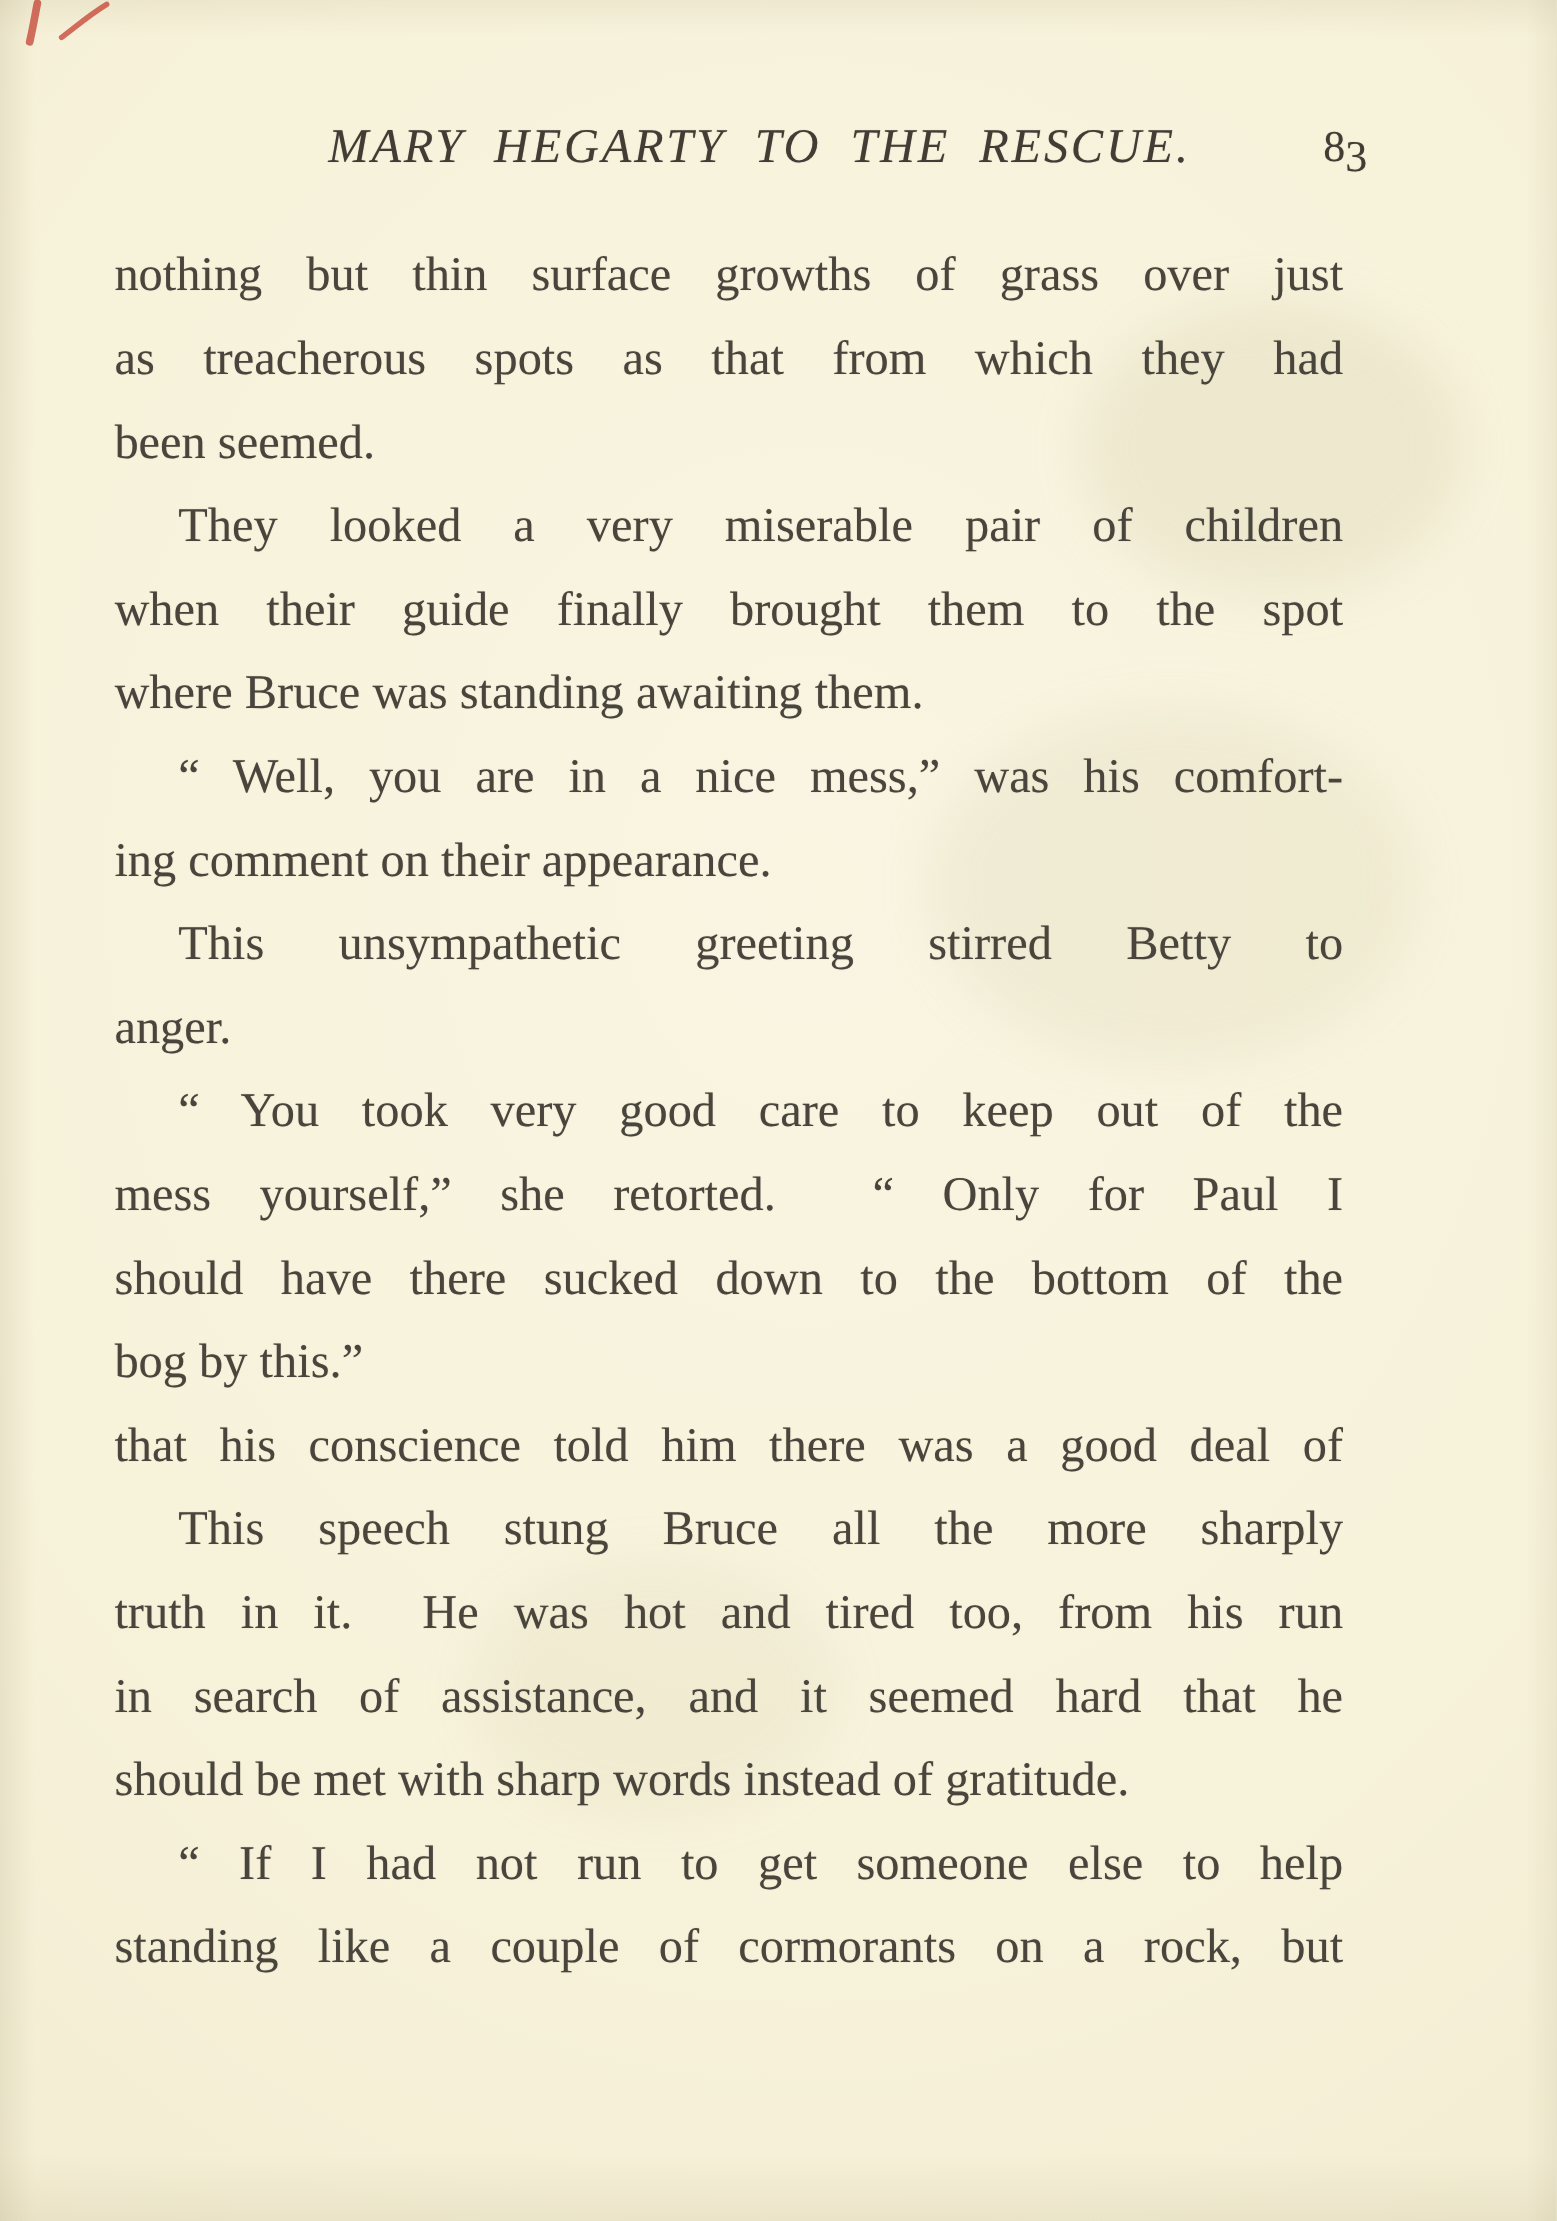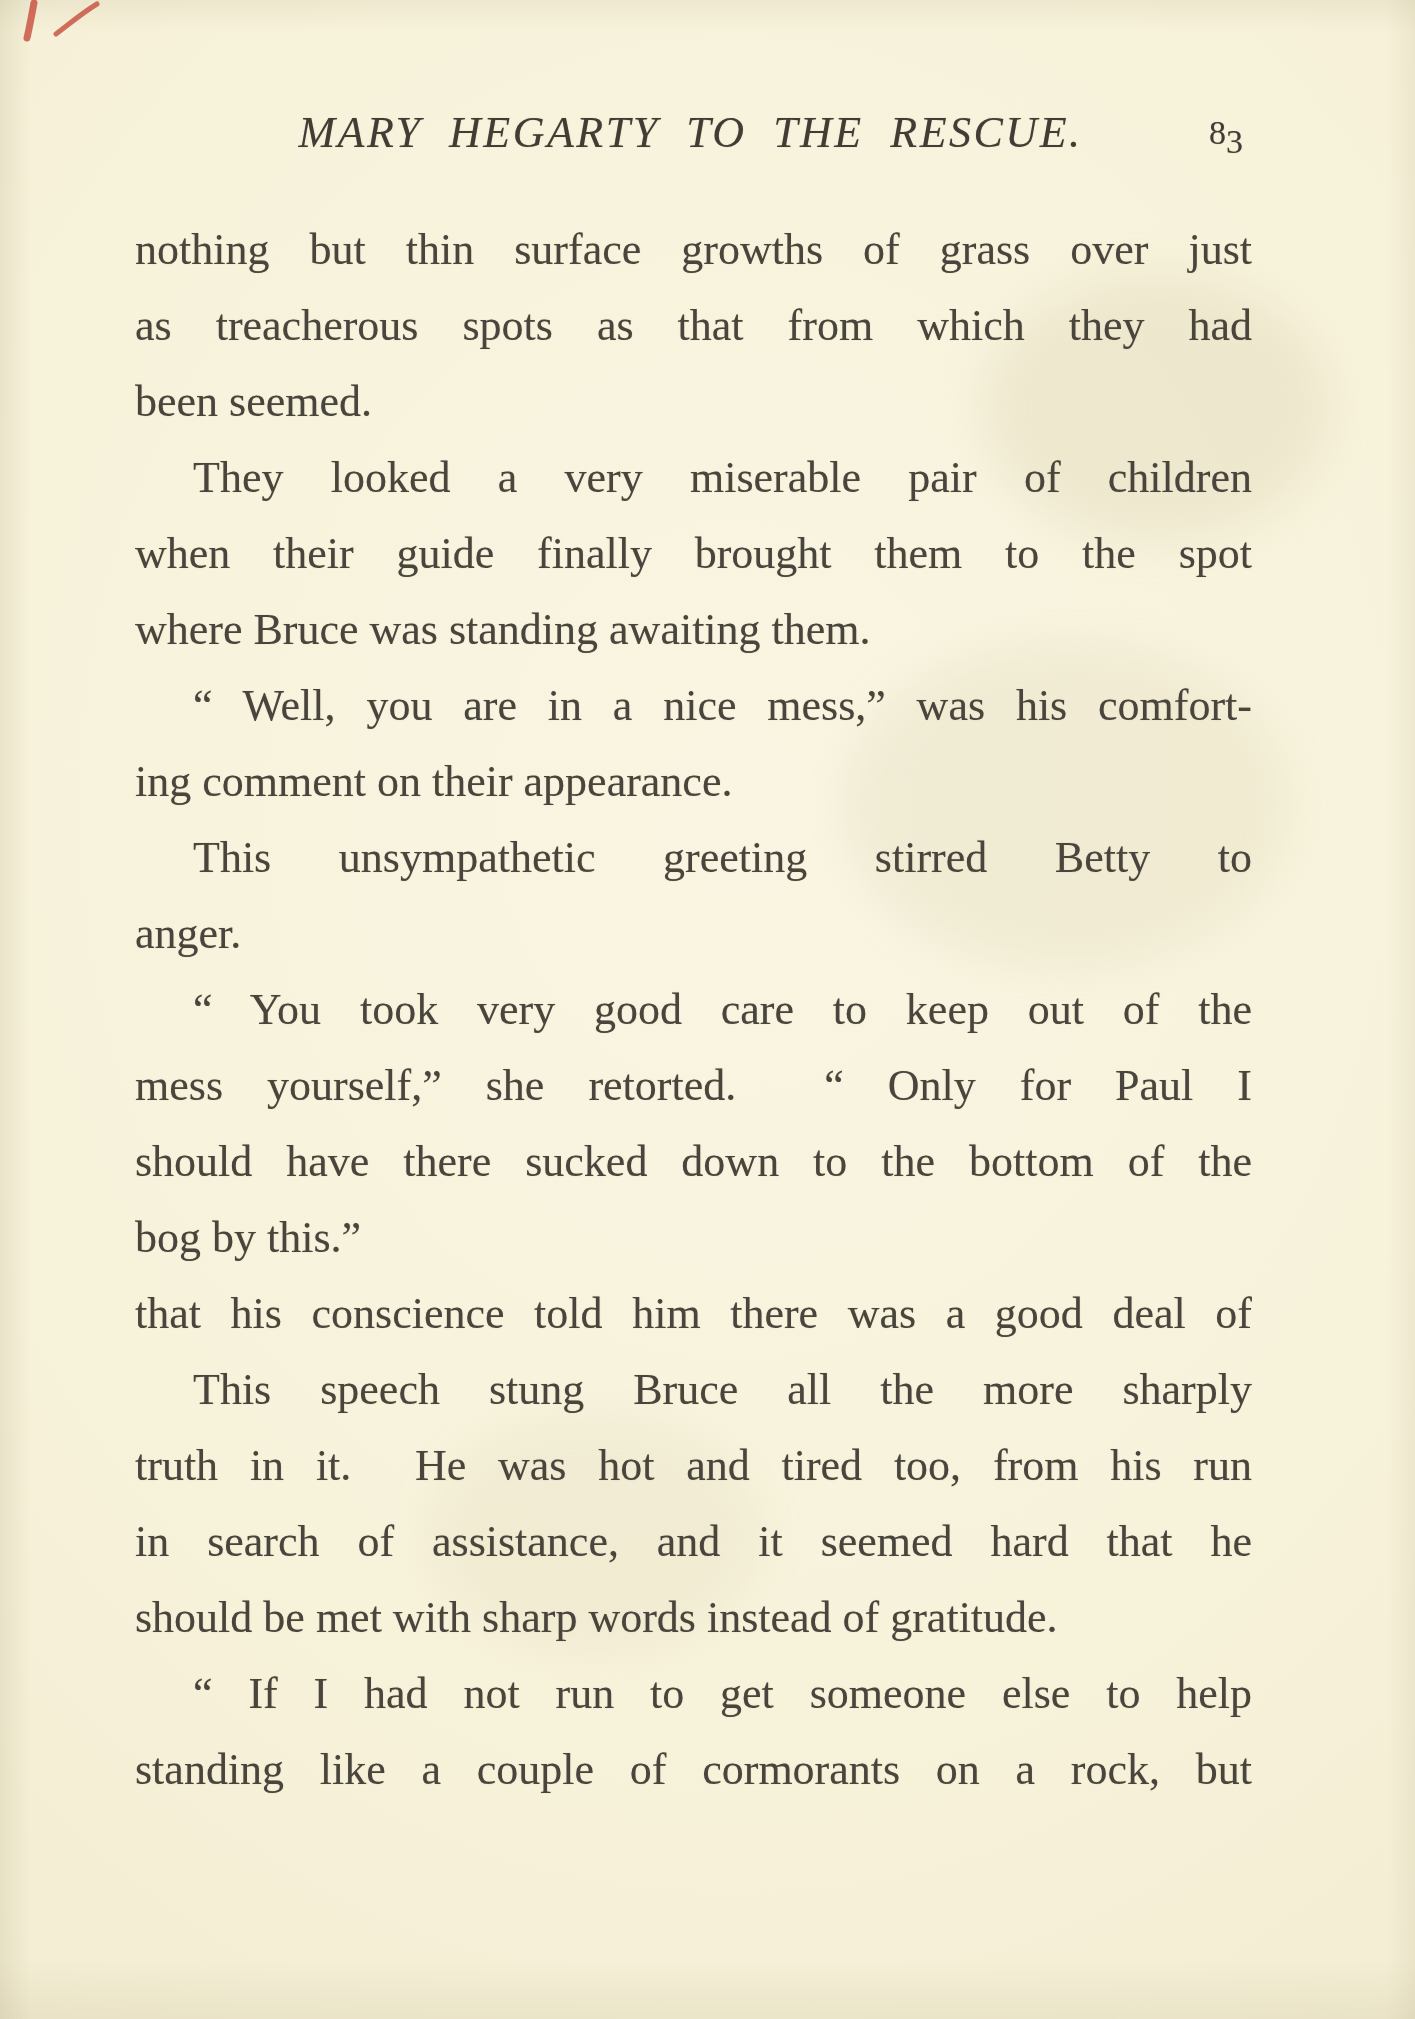--- a/index.html
+++ b/index.html
@@ -46,30 +46,30 @@
     letter-spacing: 2.5px;
     word-spacing: 13px;
     color: #413d35;
     text-shadow: 0 0 1px rgba(65,61,53,0.35);
     white-space: nowrap;
   }
   .folio {
     position: absolute;
     right: 6px;
     top: 4px;
-    font-size: 34px;
+    font-size: 40px;
     line-height: 46px;
     color: #413d35;
     text-shadow: 0 0 1px rgba(65,61,53,0.35);
   }
   .folio .digit-low { position: relative; top: 9px; } 
 
   .text-block {
     position: absolute;
-    left: 135px;
+    left: 104px;
     top: 212px;
     width: 1117px;
     color: #49453c;
     text-shadow: 0 0 1px rgba(73,69,60,0.32);
   }
   .line {
     height: 76px;
     line-height: 76px;
     font-size: 44px;
     white-space: pre-wrap;

